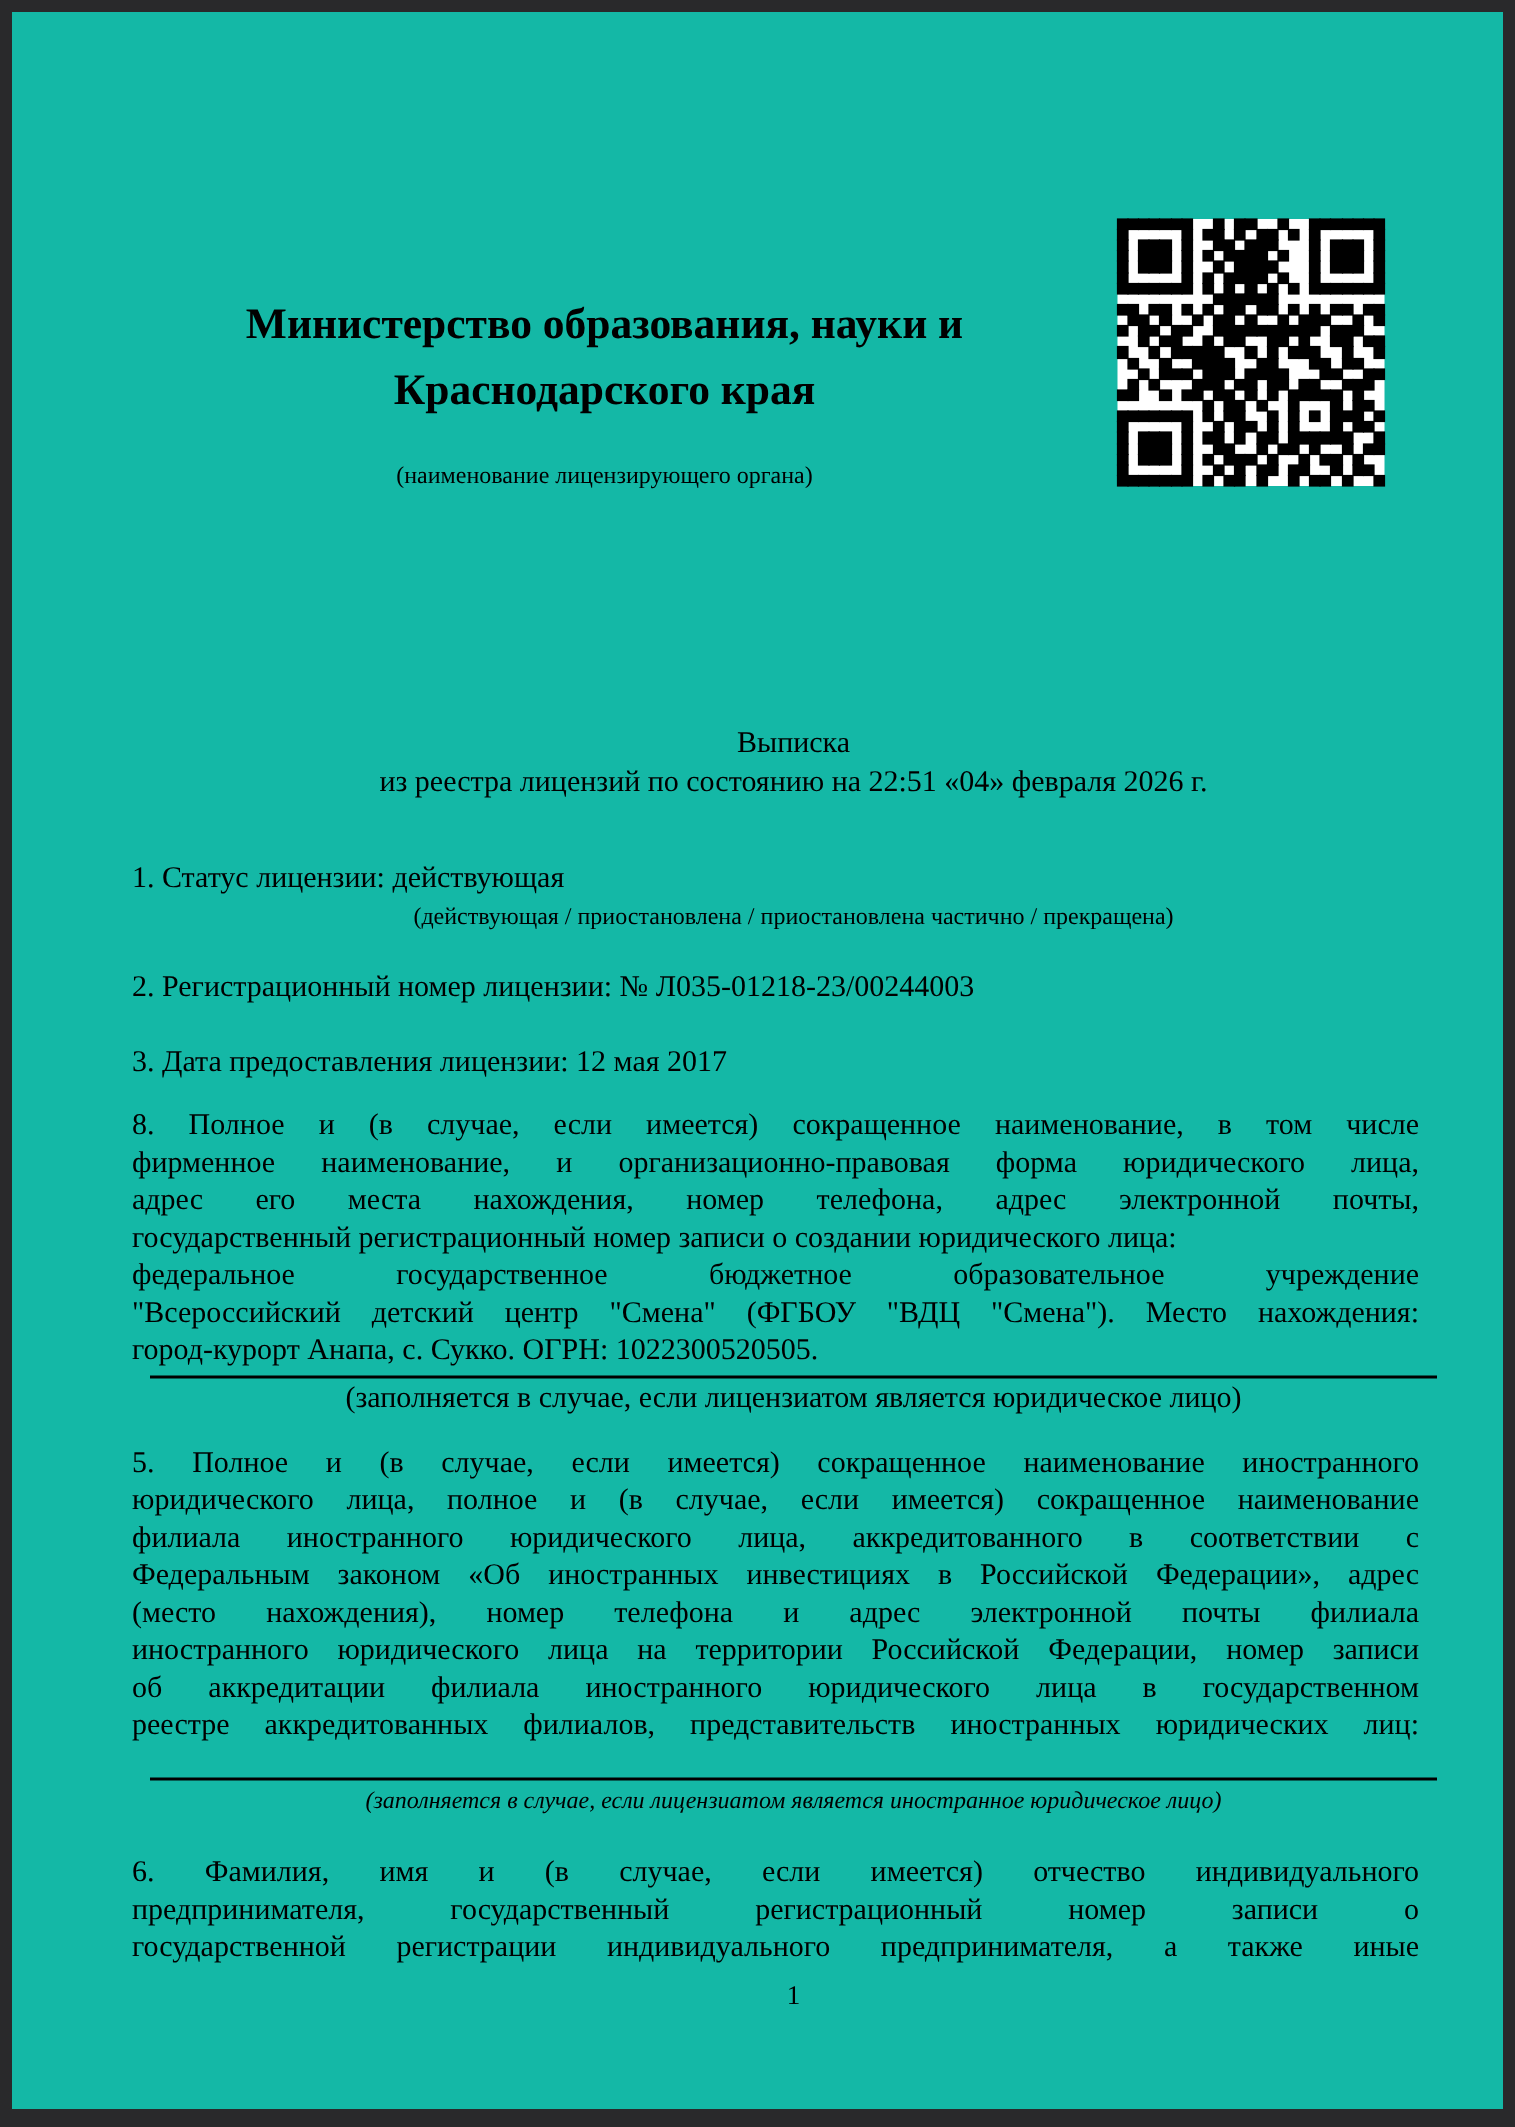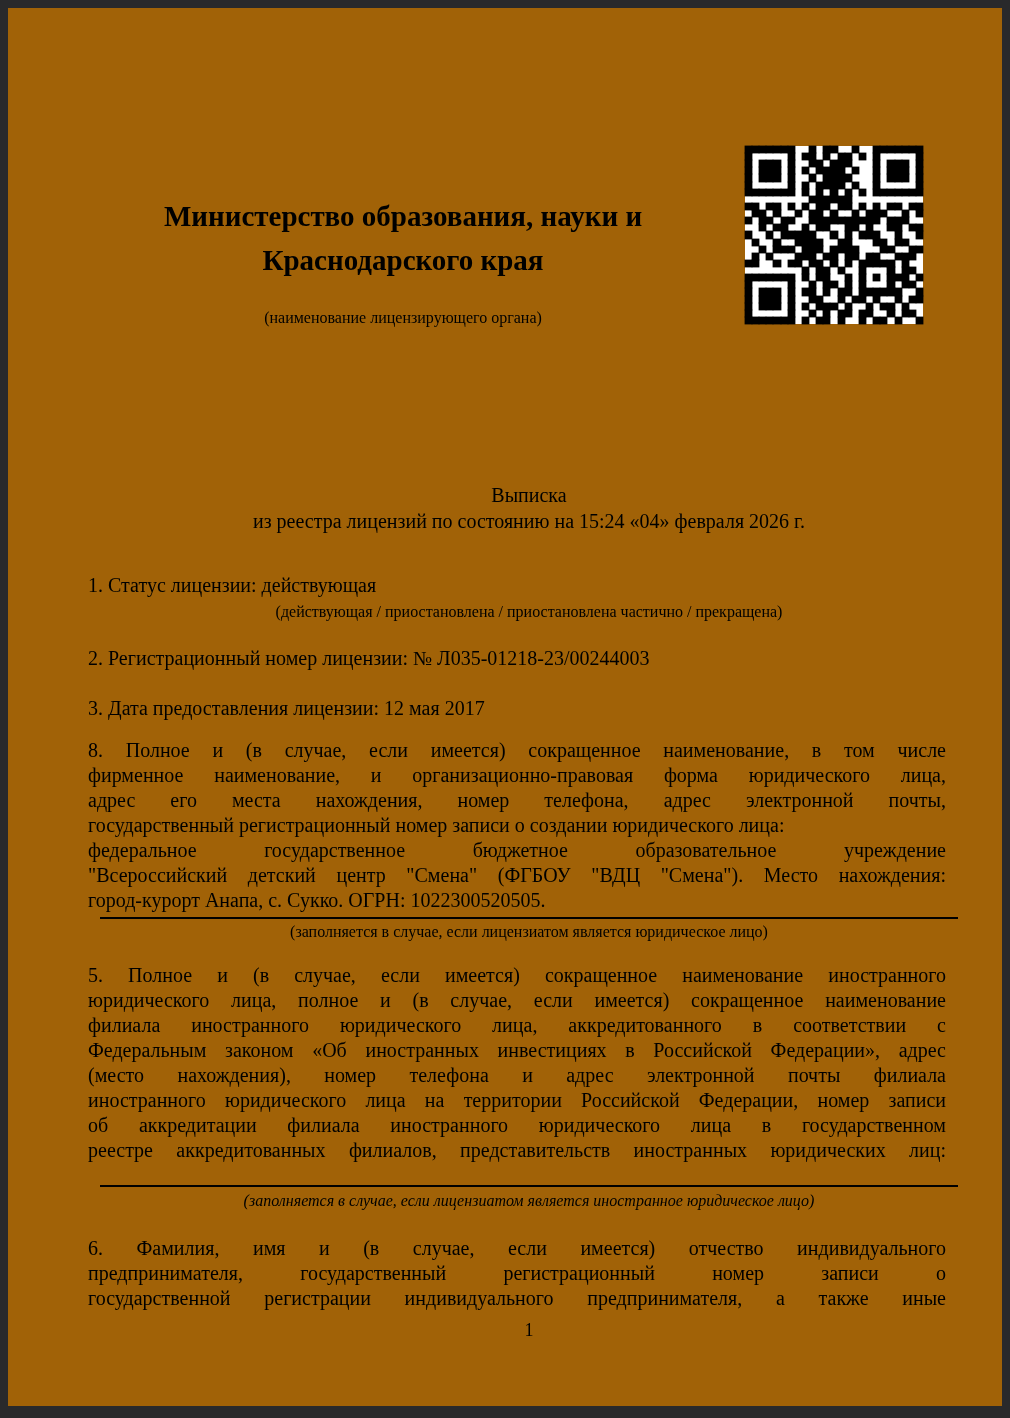--- a/index.html
+++ b/index.html
@@ -6,21 +6,21 @@
   body{
     width:1010px;height:1418px;
     background:#29292b;
     position:relative;
     font-family:"Liberation Serif","DejaVu Serif",serif;
     overflow:hidden;
   }
   .page{
     position:absolute;left:8px;top:8px;
     width:994px;height:1398px;
-    background:#a16207;color:#000;
+    background:#14b8a6;color:#000;
   }
   .abs{position:absolute;}
   
   #org-name{
     left:92px;top:186px;width:606px;
     text-align:center;font-weight:bold;
     font-size:29px;line-height:44px;
   }
   #org-caption{
     left:92px;top:300px;width:606px;
@@ -44,21 +44,21 @@
   .body-text{left:80px;width:858px;font-size:20px;line-height:25px;}
   #item1{top:565px;}
   #item1-caption{left:92px;top:594px;width:858px;text-align:center;font-size:16px;line-height:20px;}
   #item2{top:638px;}
   #item3{top:688px;}
   #item4{top:730px;}
   #item5{top:955px;}
   #item6{top:1228px;}
   .rule{left:92px;width:858px;height:2px;background:#000;}
   #rule1{top:909px;}
-  #rule1-caption{left:92px;top:914px;width:858px;text-align:center;font-size:16px;line-height:20px;}
+  #rule1-caption{left:92px;top:914px;width:858px;text-align:center;font-size:20px;line-height:20px;}
   #rule2{top:1177px;}
   #rule2-caption{left:92px;top:1183px;width:858px;text-align:center;font-size:16px;line-height:20px;font-style:italic;}
   #pagenum{left:92px;top:1312px;width:858px;text-align:center;font-size:18px;}
   
   .ln{white-space:normal;}
   .jl{text-align:justify;text-align-last:justify;}
 </style>
 </head>
 <body>
 
@@ -694,21 +694,21 @@
       <div class="qm"></div>
       <div></div>
       <div class="qm"></div>
       <div></div>
       <div></div>
       <div class="qm"></div>
     </div>
 
   <div class="abs" id="doc-title">
       <div class="ln">Выписка</div>
-      <div class="ln">из реестра лицензий по состоянию на 15:24 «04» февраля 2026 г.</div>
+      <div class="ln">из реестра лицензий по состоянию на 22:51 «04» февраля 2026 г.</div>
     </div>
 
   <div class="abs body-text" id="item1">1. Статус лицензии: действующая</div>
 
   <div class="abs" id="item1-caption">(действующая / приостановлена / приостановлена частично / прекращена)</div>
 
   <div class="abs body-text" id="item2">2. Регистрационный номер лицензии: № Л035-01218-23/00244003</div>
 
   <div class="abs body-text" id="item3">3. Дата предоставления лицензии: 12 мая 2017</div>
 

